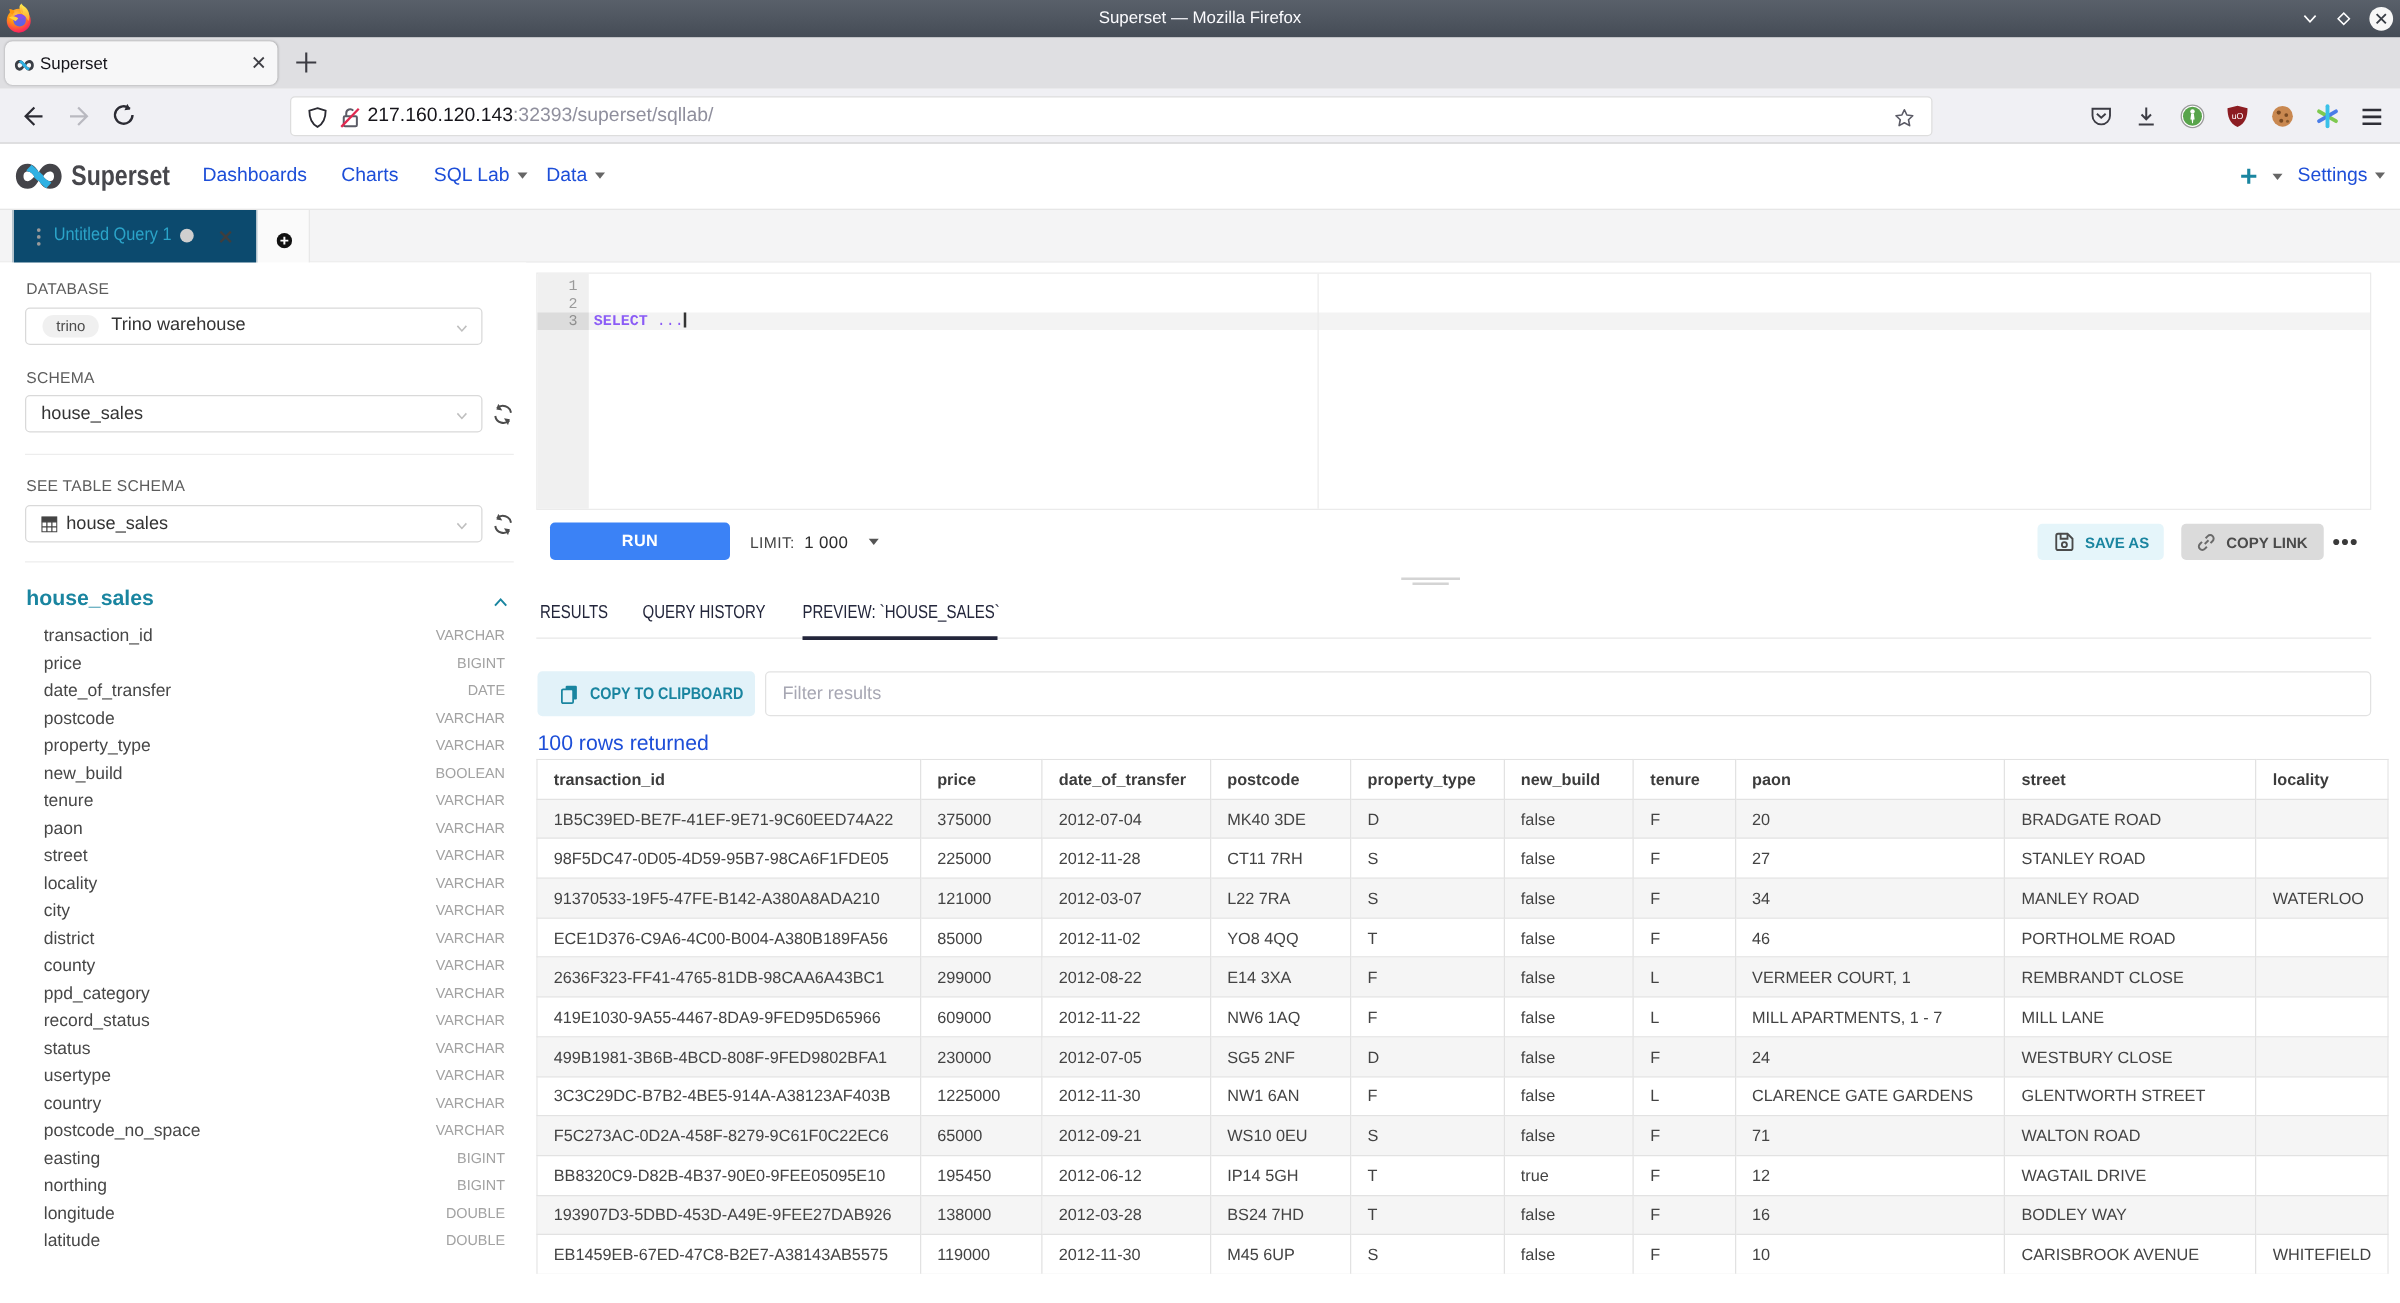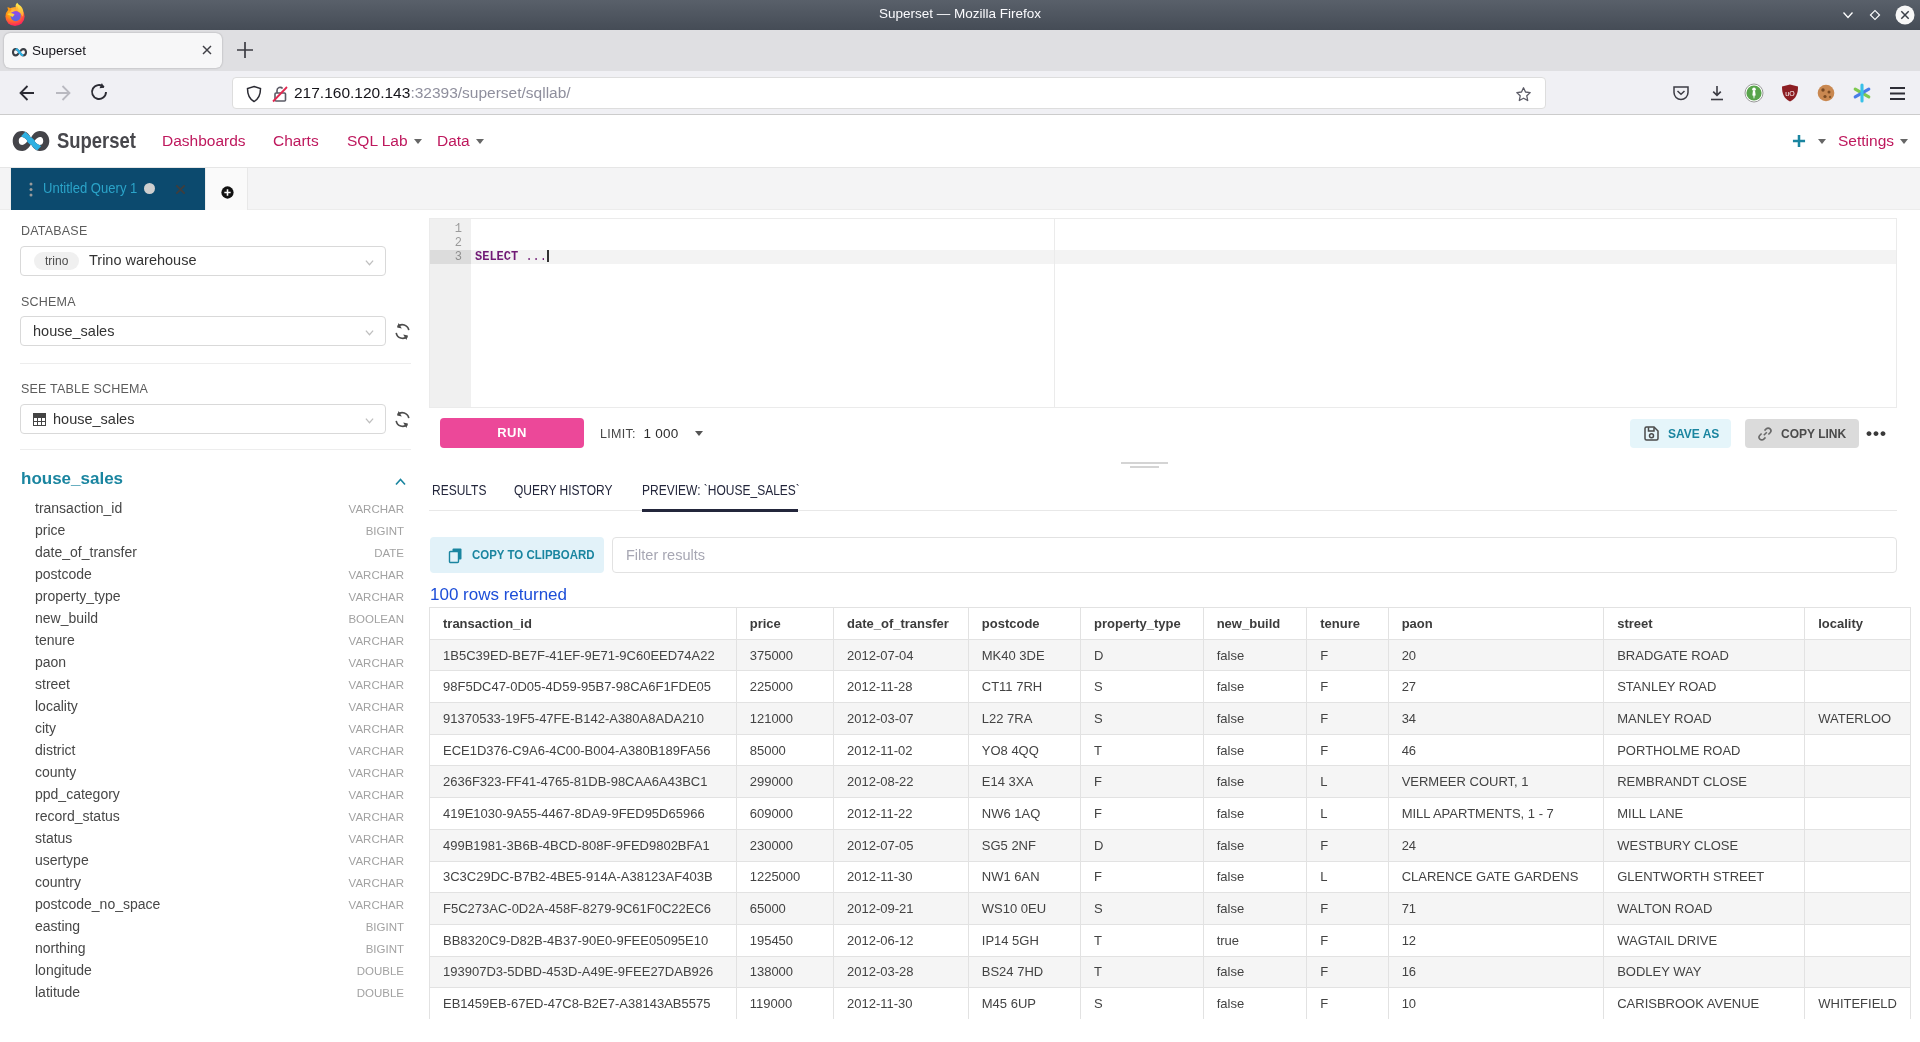--- a/index.html
+++ b/index.html
@@ -20,21 +20,21 @@
 #newtabbtn { position:absolute; left:232px; top:7px; width:26px; height:26px; }
 
 
 #urlbar { position:absolute; left:0; top:71px; width:1920px; height:44px; background:#f0f0f4; border-bottom:1px solid #ccc; }
 #urlfield { position:absolute; left:232px; top:6px; width:1314px; height:32px; background:#fff; border:1px solid #ddd; border-radius:4px; }
 #urltext { position:absolute; left:61px; top:6px; font-size:15.5px; color:#15141a; white-space:pre; }
 #urltext .dim { color:#8f8f9d;text-align:center; }
 
 
 #navbar { position:absolute; left:0; top:115px; width:1920px; height:52px; background:#fff; }
-#navbar .menuitem { position:absolute; top:17px; font-size:15.5px; color:#be185d; }
+#navbar .menuitem { position:absolute; top:17px; font-size:15.5px; color:#1d4ed8; }
 .caret { display:inline-block; width:0; height:0; border-left:4px solid transparent; border-right:4px solid transparent; border-top:5px solid #666; vertical-align:2px; margin-left:6px; }
 
 
 #qtabs { position:absolute; left:0; top:167px; width:1920px; height:43px; background:#f4f4f5; border-top:1px solid #e6e6e6; border-bottom:1px solid #ececec; }
 #qtab1 { position:absolute; left:10px; top:0; width:196px; height:43px; background:#0c4a6e; border-right:1px solid #ececec; border-left:1px solid #ececec; }
 #qtabplus { position:absolute; left:206px; top:0; width:42px; height:43px; background:#fafafa; border-right:1px solid #e8e8e8; }
 
 
 #sidebar { position:absolute; left:0; top:210px; width:421px; height:832px; background:#fff; }
 .sblabel { position:absolute; left:21px; font-size:12.5px; color:#5c5c5c; letter-spacing:.2px; }
@@ -48,21 +48,21 @@
 
 #editor { position:absolute; left:429px; top:218px; width:1468px; height:190px; background:#fff; border:1px solid #ebebeb; font-family:"Liberation Mono", monospace; font-size:12px; }
 #gutter { position:absolute; left:0; top:0; width:41px; height:188px; background:#f0f0f0; color:#9a9a9a; text-align:right; }
 #gutter div { height:14px; line-height:14px; padding-right:9px; }
 #printmargin { position:absolute; left:624px; top:0; width:1px; height:188px; background:#ebebeb; }
 #activeline { position:absolute; left:41px; top:31px; right:0; height:14px; background:#f3f3f3; }
 #activegut { position:absolute; left:0; top:31px; width:41px; height:14px; background:#dcdcdc; }
 .eline { position:absolute; left:45px; height:14px; line-height:14px; white-space:pre; }
 
 
-#runbtn { position:absolute; left:440px; top:418px; width:144px; height:30px; background:#ec4899; border-radius:4px; color:#fff; font-size:13px; font-weight:bold; text-align:center; line-height:30px; letter-spacing:.4px; }
+#runbtn { position:absolute; left:440px; top:418px; width:144px; height:30px; background:#3b82f6; border-radius:4px; color:#fff; font-size:13px; font-weight:bold; text-align:center; line-height:30px; letter-spacing:.4px; }
 #limit { position:absolute; left:600px; top:426px; font-size:12.5px; color:#454545; letter-spacing:.3px; }
 #saveas { position:absolute; left:1630px; top:419px; width:101px; height:29px; background:#e5f5fa; border-radius:4px; color:#1a85a0; font-size:12px; font-weight:bold; }
 #copylink { position:absolute; left:1745px; top:419px; width:114px; height:29px; background:#dbdbdb; border-radius:4px; color:#4b4b4b; font-size:12px; font-weight:bold; }
 #dots3 { position:absolute; left:1866px; top:424px; font-size:17px; color:#3a3a3a; font-weight:bold; letter-spacing:1px; }
 
 
 #stabs { position:absolute; left:429px; top:478px; width:1468px; height:33px; border-bottom:1px solid #e8e8e8; }
 .stab { position:absolute; top:3px; font-size:15px; color:#23263b; letter-spacing:0; transform:scaleX(.8); transform-origin:0 0; white-space:nowrap; }
 #stabind { position:absolute; left:213px; top:31px; width:156px; height:2.5px; background:#23263b; }
 #copyclip { position:absolute; left:430px; top:537px; width:174px; height:36px; background:#e2f2f9; border-radius:4px; }
@@ -399,21 +399,21 @@
   <div id="editor">
     <div id="activeline"></div>
     <div id="printmargin"></div>
     <div id="gutter" style="padding-top:3px">
         <div>1</div>
         <div>2</div>
         <div>3</div>
       </div>
     <div id="activegut"></div>
     <div style="position:absolute;left:0;top:31px;width:41px;height:14px;color:#8e8e8e;text-align:right;padding-right:9px;line-height:14px">3</div>
-    <div class="eline" style="top:31px;color:#701a75"><b>SELECT</b> ...<span style="display:inline-block;width:1.5px;height:12px;background:#333;vertical-align:-2px"></span></div>
+    <div class="eline" style="top:31px;color:#8b5cf6"><b>SELECT</b> ...<span style="display:inline-block;width:1.5px;height:12px;background:#333;vertical-align:-2px"></span></div>
   </div>
 
   <div id="runbtn">RUN</div>
   <div id="limit">LIMIT: &nbsp;<span style="font-size:13.5px;color:#2c2c2c">1 000</span></div>
   <span class="caret" style="position:absolute;left:689px;top:431px;border-top-color:#555"></span>
   <div id="saveas">
     <svg class="abs" style="left:13px;top:6px" width="17" height="17" viewBox="0 0 17 17">
         <path d="M2 3.5 a1.5 1.5 0 0 1 1.5 -1.5 H11 L15 6 V13.5 a1.5 1.5 0 0 1 -1.5 1.5 H3.5 A1.5 1.5 0 0 1 2 13.5 Z" stroke="#4a4a4a" stroke-width="1.5" fill="none"></path>
         <path d="M5.5 2.2 V6 H11 V2.4" stroke="#4a4a4a" stroke-width="1.5" fill="none"></path>
         <circle cx="8.5" cy="10.7" r="2" stroke="#4a4a4a" stroke-width="1.5" fill="none"></circle>

